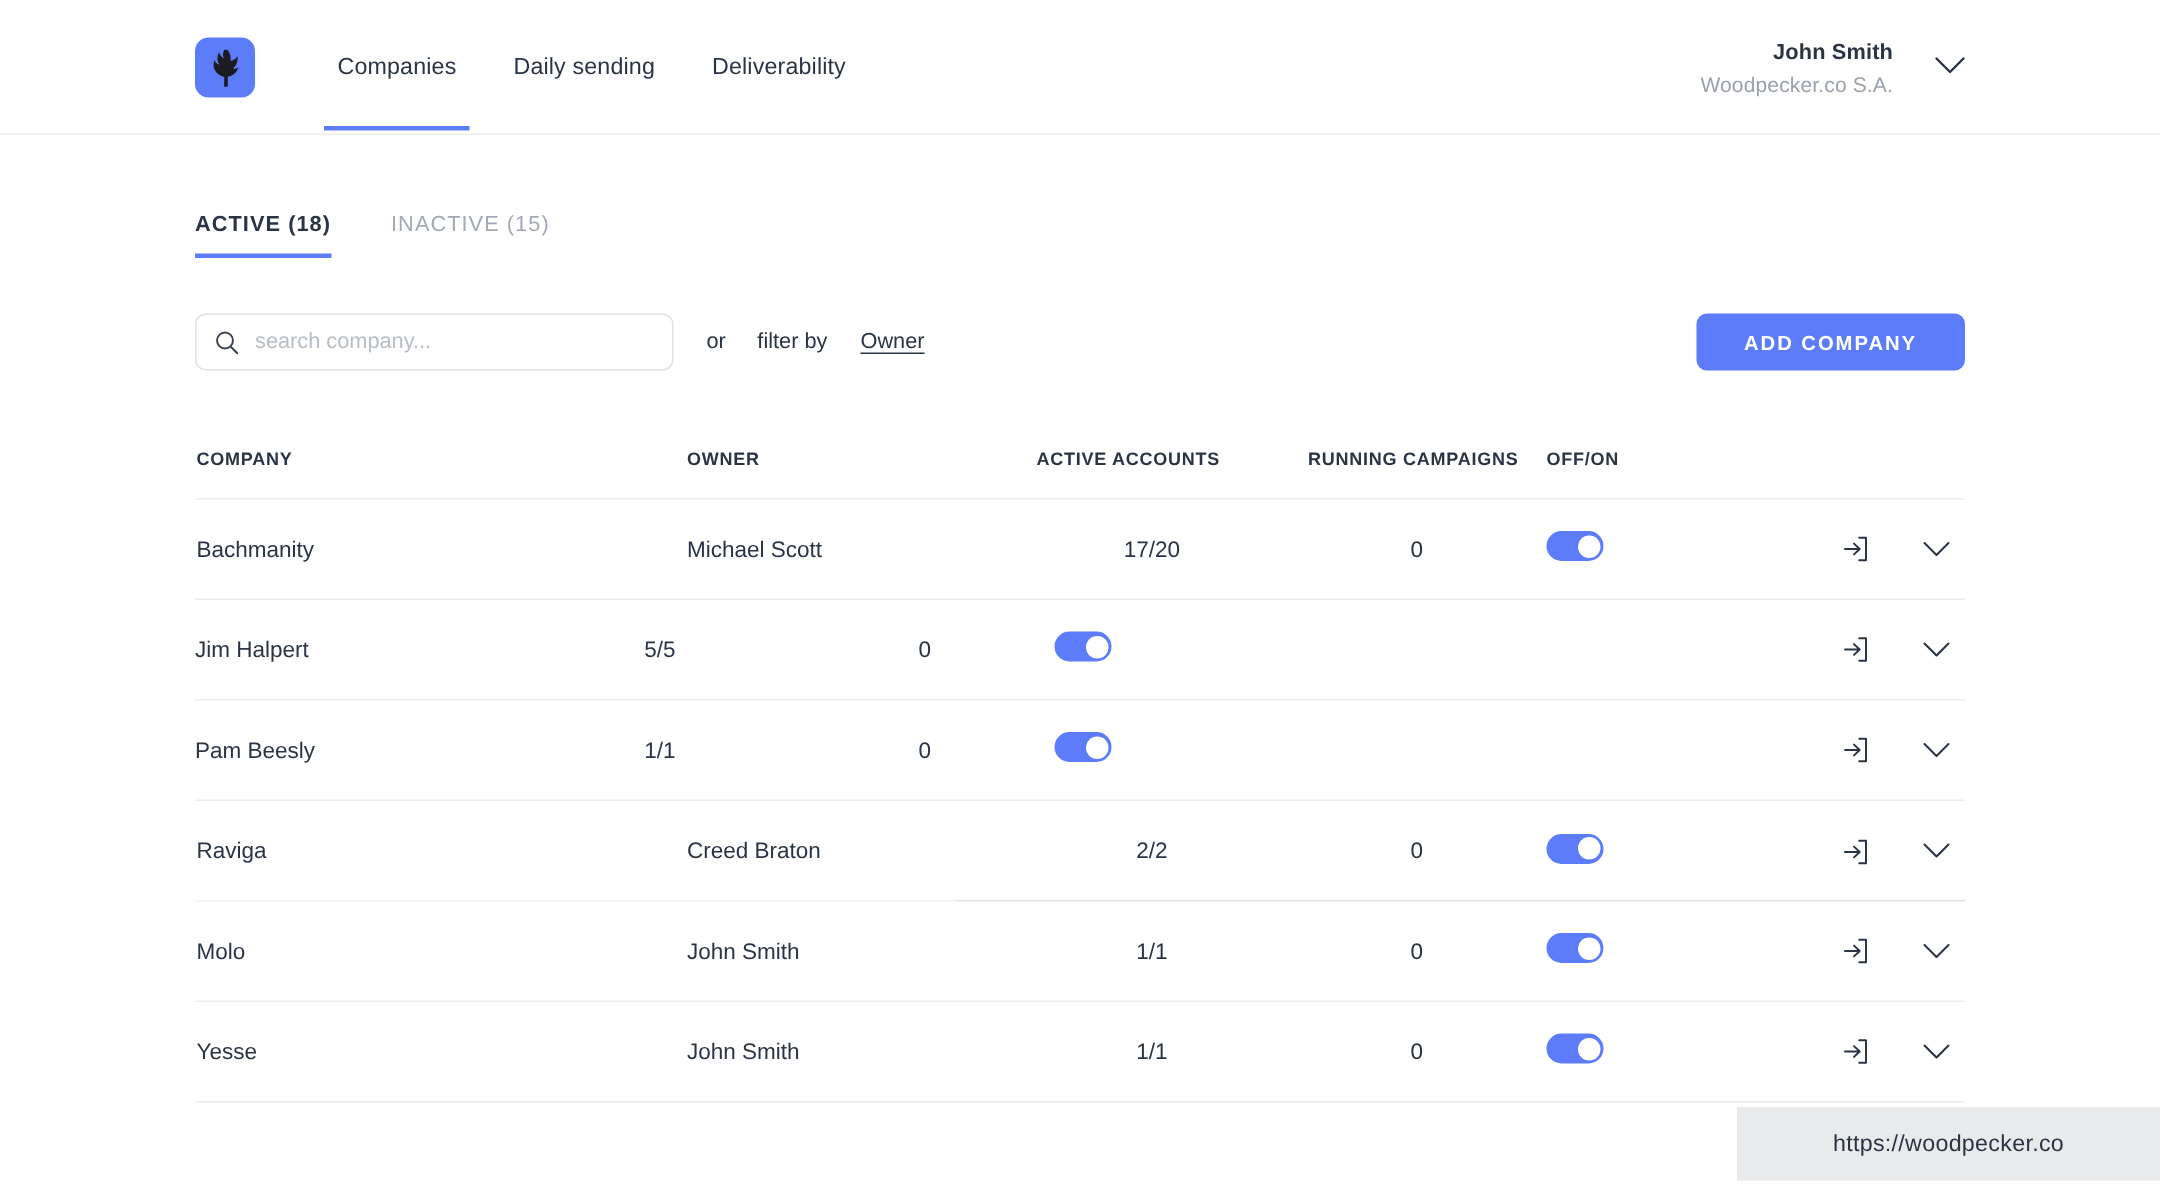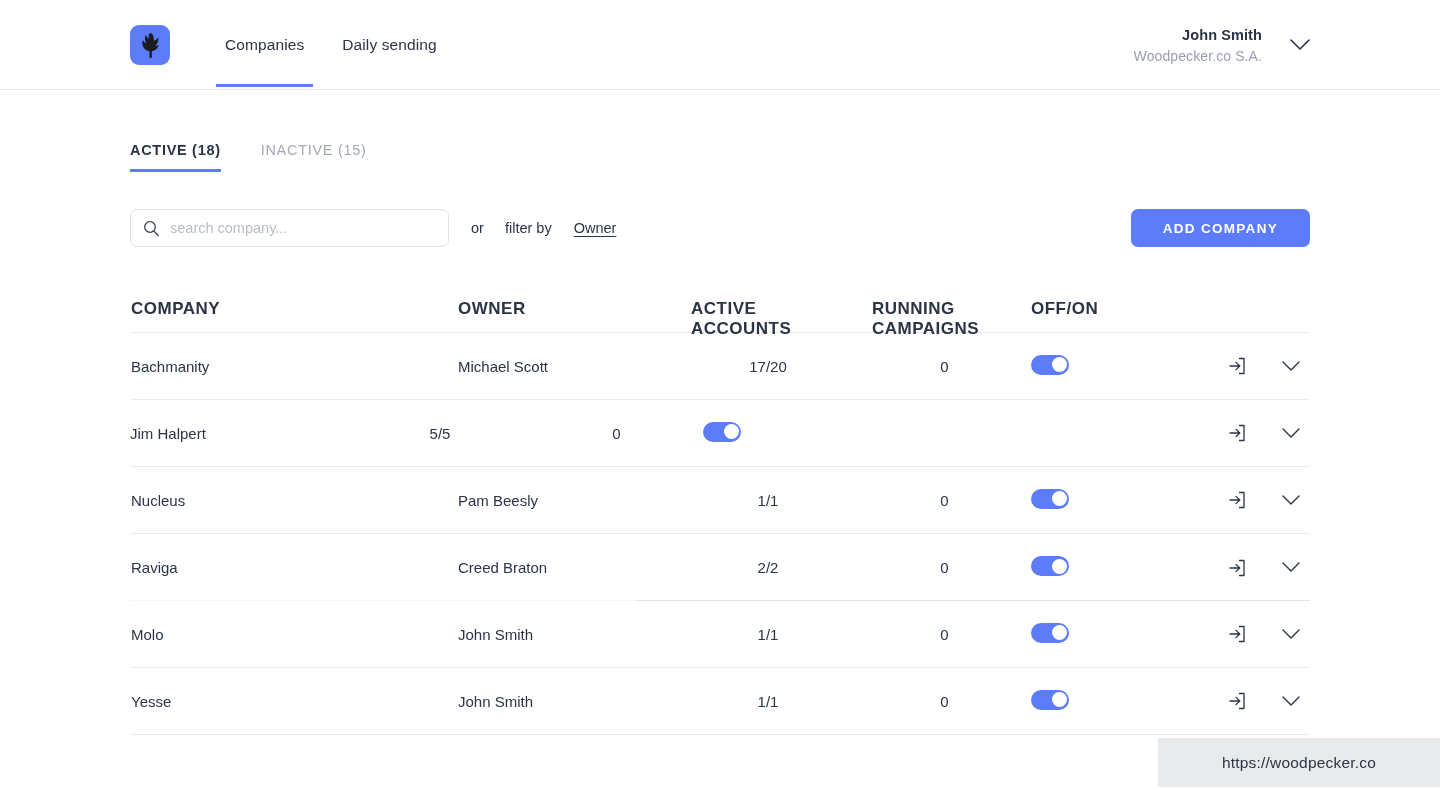--- a/index.html
+++ b/index.html
@@ -200,21 +200,21 @@
   
   .table { margin-top: 52px; width: 1180px; }
 
   .trow {
     display: flex;
     align-items: center;
     border-bottom: 1px solid #ececf0;
   }
   .thead { height: 34px; align-items: flex-start; }
   .thead .cell {
-    font-size: 17px;
+    font-size: 12px;
     font-weight: 700;
     letter-spacing: 0.5px;
     color: #2b3445;
   }
   .tbody-row { height: 67px; }
 
   .cell { font-size: 15px; color: #2b3445; }
 
   .c-company { width: 328px; padding-left: 1px; }
   .c-owner   { width: 220px; }
@@ -295,20 +295,23 @@
         <path d="M13.6 1.2c1.9 2.4 2.6 5 2.1 7.4 2.1-.4 3.6-1.5 4.6-3.1.5 3.3-.6 6.2-3.1 8.2 1.4.2 2.6 0 3.7-.7-1.1 3.5-3.6 5.6-7 6.2l-.1 6.6h-2.4l.1-6.5c-2.6-.5-4.6-1.8-5.9-3.9-1.4-2.3-1.6-4.8-.7-7.4.7 1.6 1.8 2.7 3.4 3.2-1.7-2.8-1.8-5.6-.3-8.4.5 1.9 1.6 3.2 3.2 4-.9-2.1-.7-4 .4-5.6z" fill="#1b1b22"></path>
       </svg>
     </div>
 
     <div class="nav">
       <div class="nav-item active">
         <span>Companies</span>
       </div>
       <div class="nav-item">
         <span>Daily sending</span>
+      </div>
+      <div class="nav-item">
+        <span>Deliverability</span>
       </div>
     </div>
 
     <div class="user-block">
       <div class="user-text">
         <div class="user-name">John Smith</div>
         <div class="user-org">Woodpecker.co S.A.</div>
       </div>
       <span>
         <svg width="20" height="12" viewBox="0 0 20 12" fill="none">
@@ -399,21 +402,20 @@
         </span>
         <span class="icon-btn">
           <svg width="18" height="11" viewBox="0 0 18 11" fill="none">
             <path d="M1 1l8 8 8-8" stroke="#2b3445" stroke-width="1.4" stroke-linecap="round" stroke-linejoin="round"></path>
           </svg>
         </span>
       </div>
     </div>
 
     <div class="trow tbody-row">
-      <div class="cell c-company">Nucleus</div>
       <div class="cell c-owner">Pam Beesly</div>
       <div class="cell c-active">1/1</div>
       <div class="cell c-running">0</div>
       <div class="cell c-onoff">
         <span class="toggle"><span class="knob"></span></span>
       </div>
       <div class="c-actions">
         <span class="icon-btn">
           <svg width="18" height="18" viewBox="0 0 18 18" fill="none">
             <path d="M11.5 1.5H16v15h-4.5" stroke="#2b3445" stroke-width="1.3" stroke-linecap="round" stroke-linejoin="round"></path>

